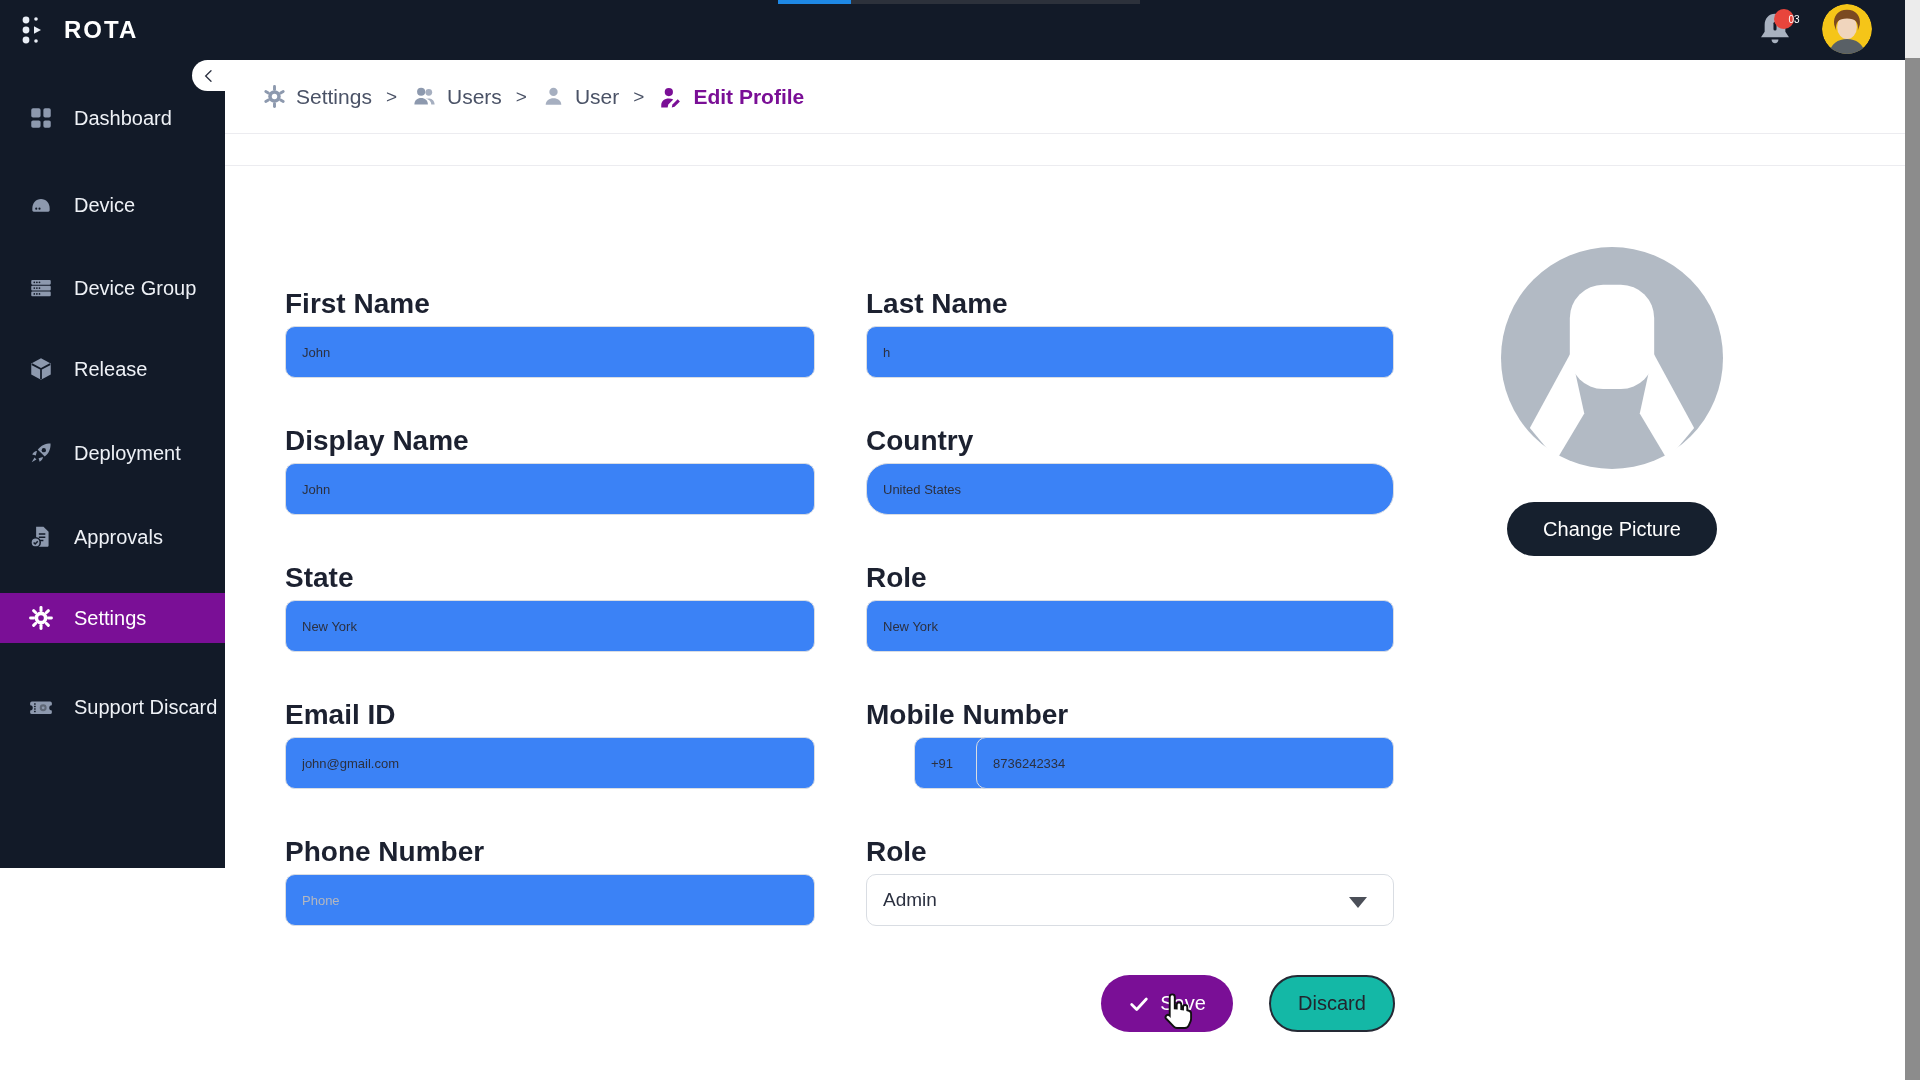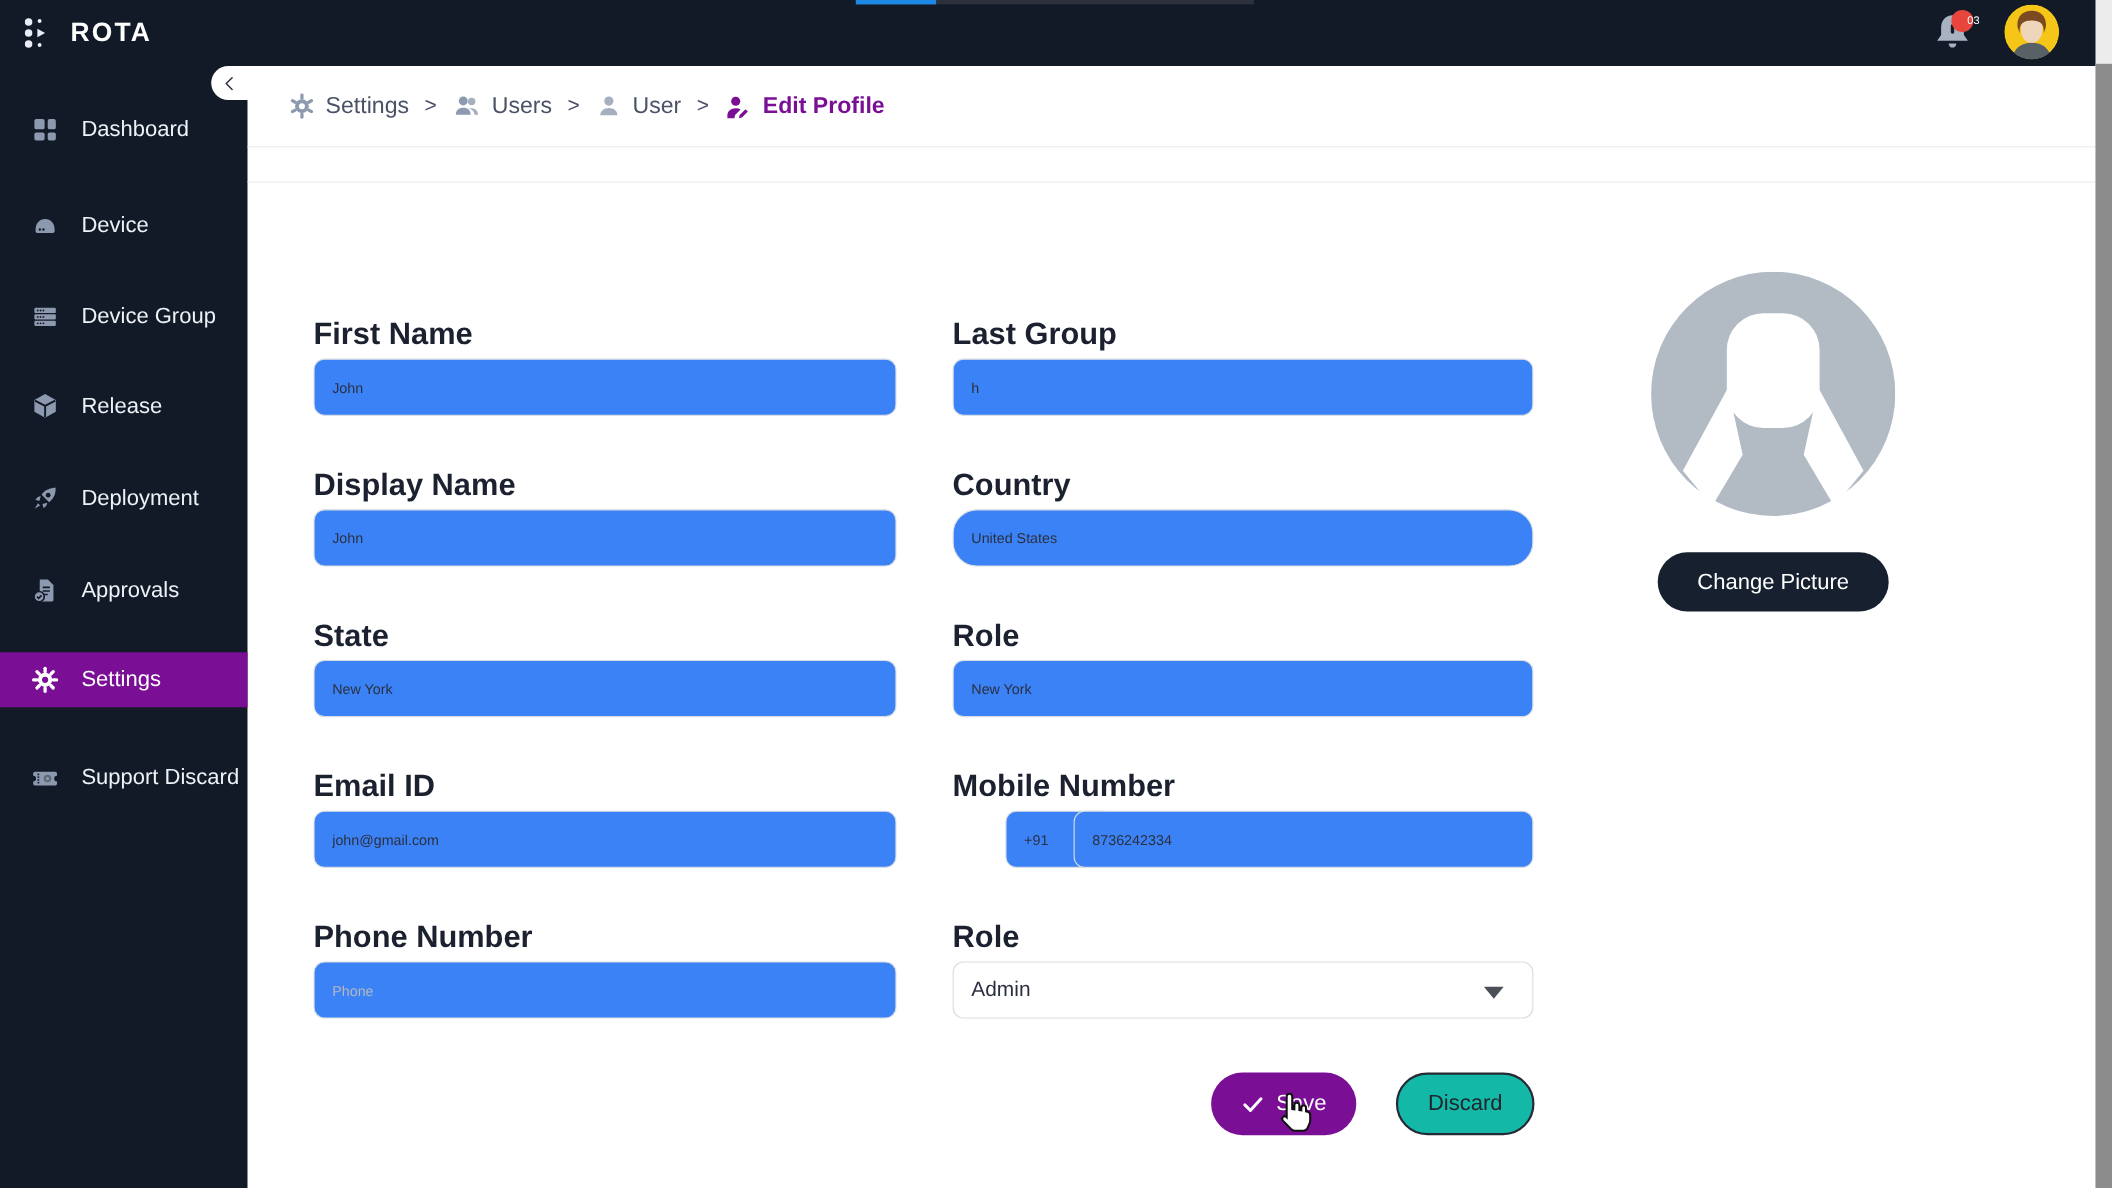--- a/index.html
+++ b/index.html
@@ -2,21 +2,21 @@
 <html><head>
 <meta charset="utf-8">
 <style>
   * { margin:0; padding:0; box-sizing:border-box; }
   html,body { width:1920px; height:1080px; overflow:hidden; background:#fff;
     font-family:"Liberation Sans", sans-serif; }
   .stage { position:relative; width:1920px; height:1080px; background:#fff; }
 
   
   .topbar { position:absolute; left:0; top:0; width:1920px; height:60px; background:#121a28; }
-  .sidebar { position:absolute; left:0; top:0; width:225px; height:1080px; background:#121a28; z-index:2; }
+  .sidebar { position:absolute; left:0; top:0; width:225px; height:868px; background:#121a28; z-index:2; }
   .brand { position:absolute; left:0; top:0; width:225px; height:60px; display:flex; align-items:center; padding-left:20px; gap:16px; }
   .brand-name { color:#ffffff; font-size:24px; font-weight:600; letter-spacing:2px; }
 
   .side-item { position:absolute; left:0; width:225px; height:50px; display:flex; align-items:center;
     padding-left:28px; gap:20px; color:#eef1f6; font-size:20px; cursor:pointer; }
   .side-item svg { flex:0 0 auto; }
   .side-item.active { background:#7a0f96; color:#ffffff; }
 
   
   .progress-track { position:absolute; left:778px; top:0; width:362px; height:4px; background:#2c313b; z-index:3; }
@@ -308,21 +308,21 @@
 
   <div class="f-label col1" style="top:562px">State</div>
   <input class="f-input col1" style="top: 600px;" value="New York">
 
   <div class="f-label col1" style="top:699px">Email ID</div>
   <input class="f-input col1" style="top: 737px;" value="john@gmail.com">
 
   <div class="f-label col1" style="top:836px">Phone Number</div>
   <input class="f-input col1" style="top: 874px;" placeholder="Phone">
 
-  <div class="f-label col2" style="top:288px">Last Group</div>
+  <div class="f-label col2" style="top:288px">Last Name</div>
   <input class="f-input col2" style="top: 326px;" value="h">
 
   <div class="f-label col2" style="top:425px">Country</div>
   <input class="f-input col2" style="top: 463px; border-radius: 22px;" value="United States">
 
   <div class="f-label col2" style="top:562px">Role</div>
   <input class="f-input col2" style="top: 600px;" value="New York">
 
   <div class="f-label col2" style="top:699px">Mobile Number</div>
   <input class="f-input" style="top: 737px; left: 866px; width: 100px; margin-left: 48px;" value="+91">

